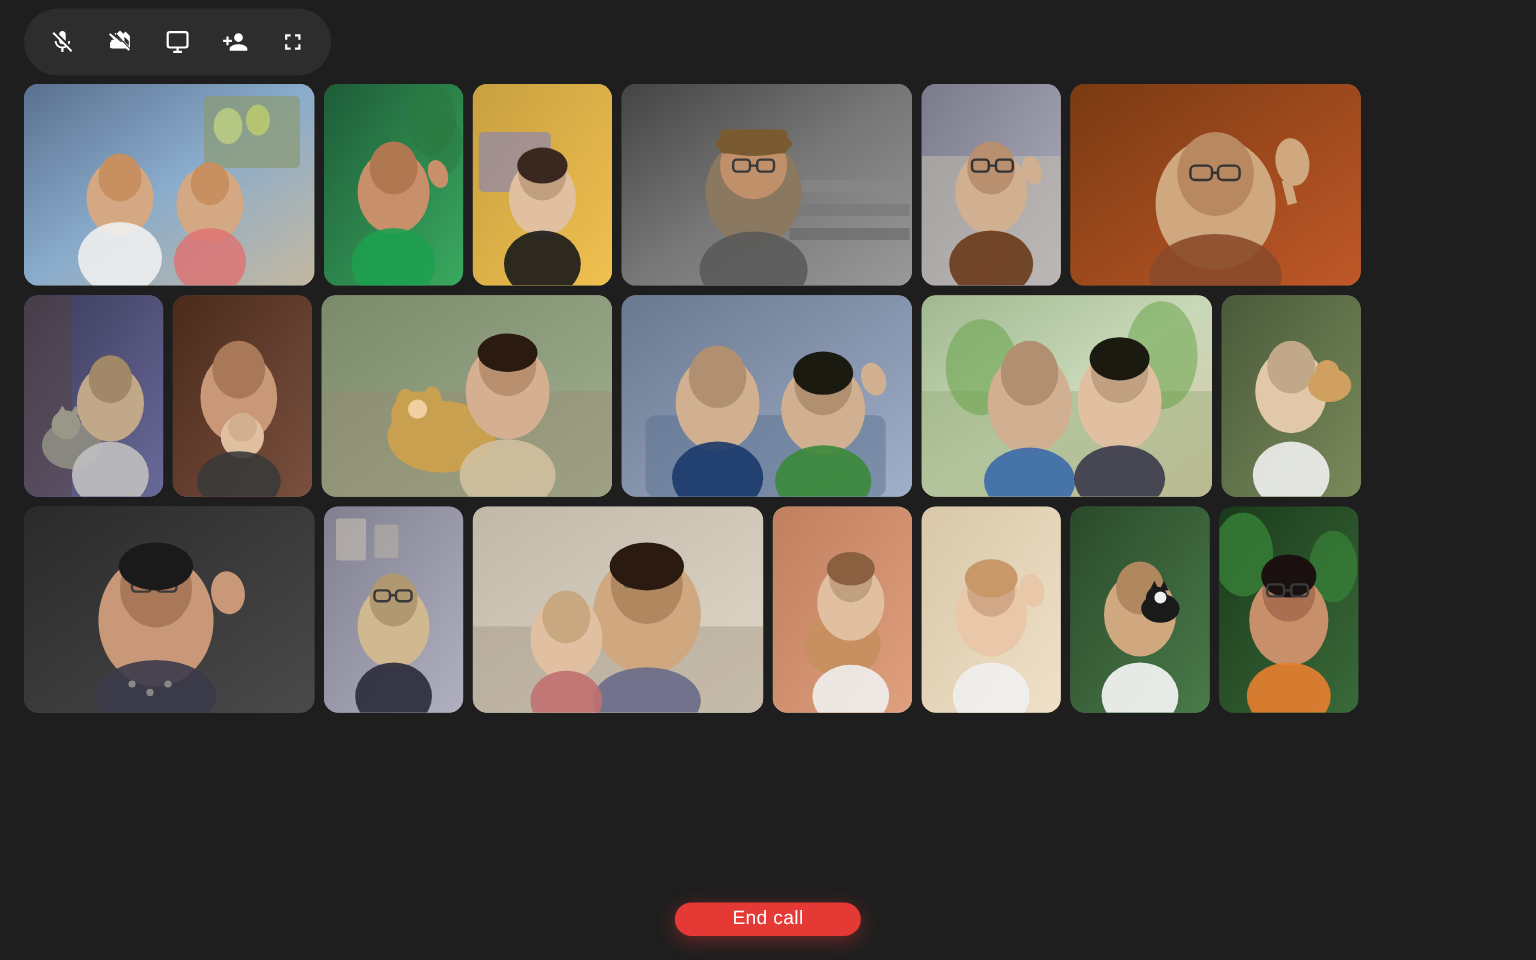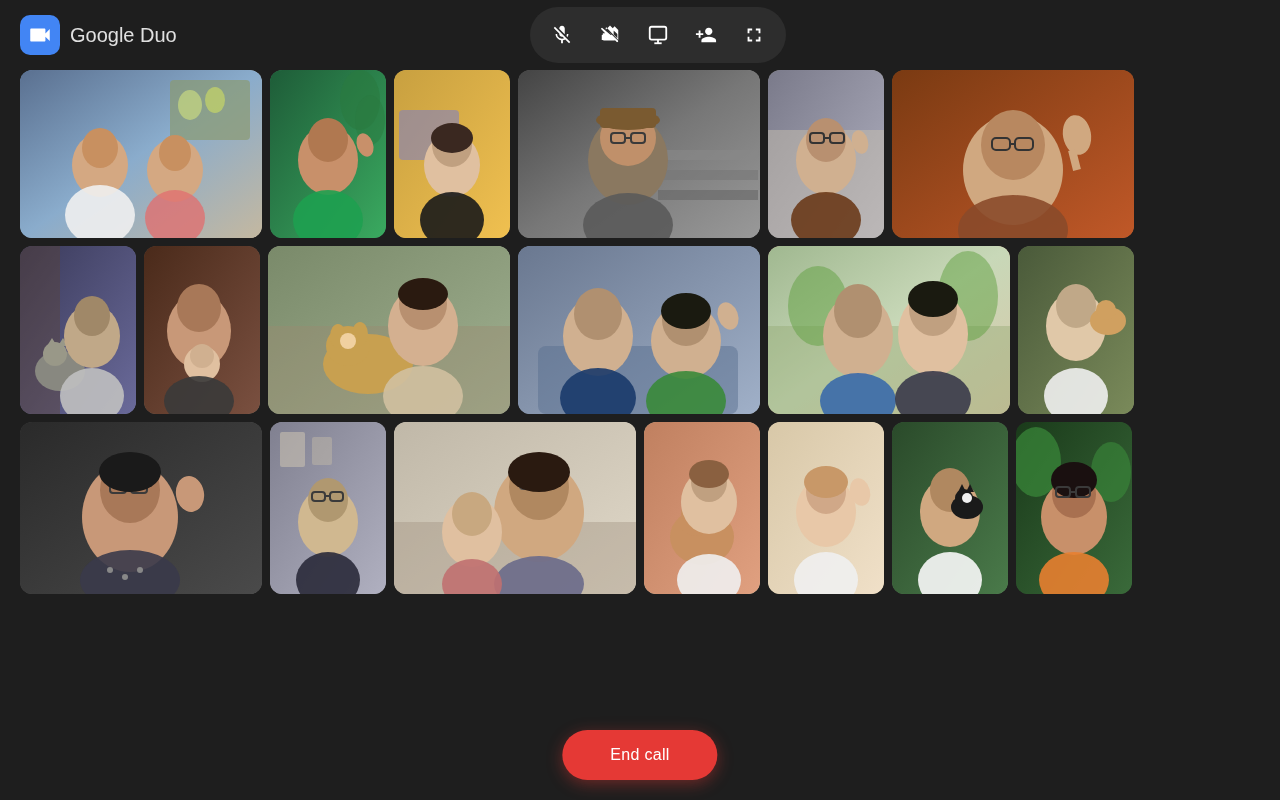--- a/index.html
+++ b/index.html
@@ -127,40 +127,32 @@
       transform: translateX(-50%);
       display: flex;
       justify-content: center;
     }
 
     .end-call-btn {
       background: #e53935;
       color: #fff;
       border: none;
       border-radius: 30px;
-      padding: 16px 48px;
+      padding: 5px 48px;
       font-size: 16px;
       font-weight: 500;
       cursor: pointer;
       letter-spacing: 0.3px;
       box-shadow: 0 4px 16px rgba(229,57,53,0.4);
     }
   </style>
 </head>
 <body>
 
 <div class="header">
-  <div class="logo-area">
-    <div class="logo-icon">
-      <svg viewBox="0 0 24 24" fill="white">
-        <path d="M17 10.5V7c0-.55-.45-1-1-1H4c-.55 0-1 .45-1 1v10c0 .55.45 1 1 1h12c.55 0 1-.45 1-1v-3.5l4 4v-11l-4 4z"></path>
-      </svg>
-    </div>
-    <span class="logo-text">Google Duo</span>
-  </div>
 
   <div class="toolbar">
 
     <button class="toolbar-btn" title="Mute microphone">
       <svg viewBox="0 0 24 24" fill="currentColor">
         <path d="M19 11h-1.7c0 .74-.16 1.43-.43 2.05l1.23 1.23c.56-.98.9-2.09.9-3.28zm-4.02.17c0-.06.02-.11.02-.17V5c0-1.66-1.34-3-3-3S9 3.34 9 5v.18l5.98 5.99zM4.27 3L3 4.27l6.01 6.01V11c0 1.66 1.33 3 2.99 3 .22 0 .44-.03.65-.08l1.66 1.66c-.71.33-1.5.52-2.31.52-2.76 0-5.3-2.1-5.3-5.1H5c0 3.41 2.72 6.23 6 6.72V21h2v-3.28c.91-.13 1.77-.45 2.54-.9L19.73 21 21 19.73 4.27 3z"></path>
       </svg>
     </button>
 
     <button class="toolbar-btn" title="Turn off camera">

